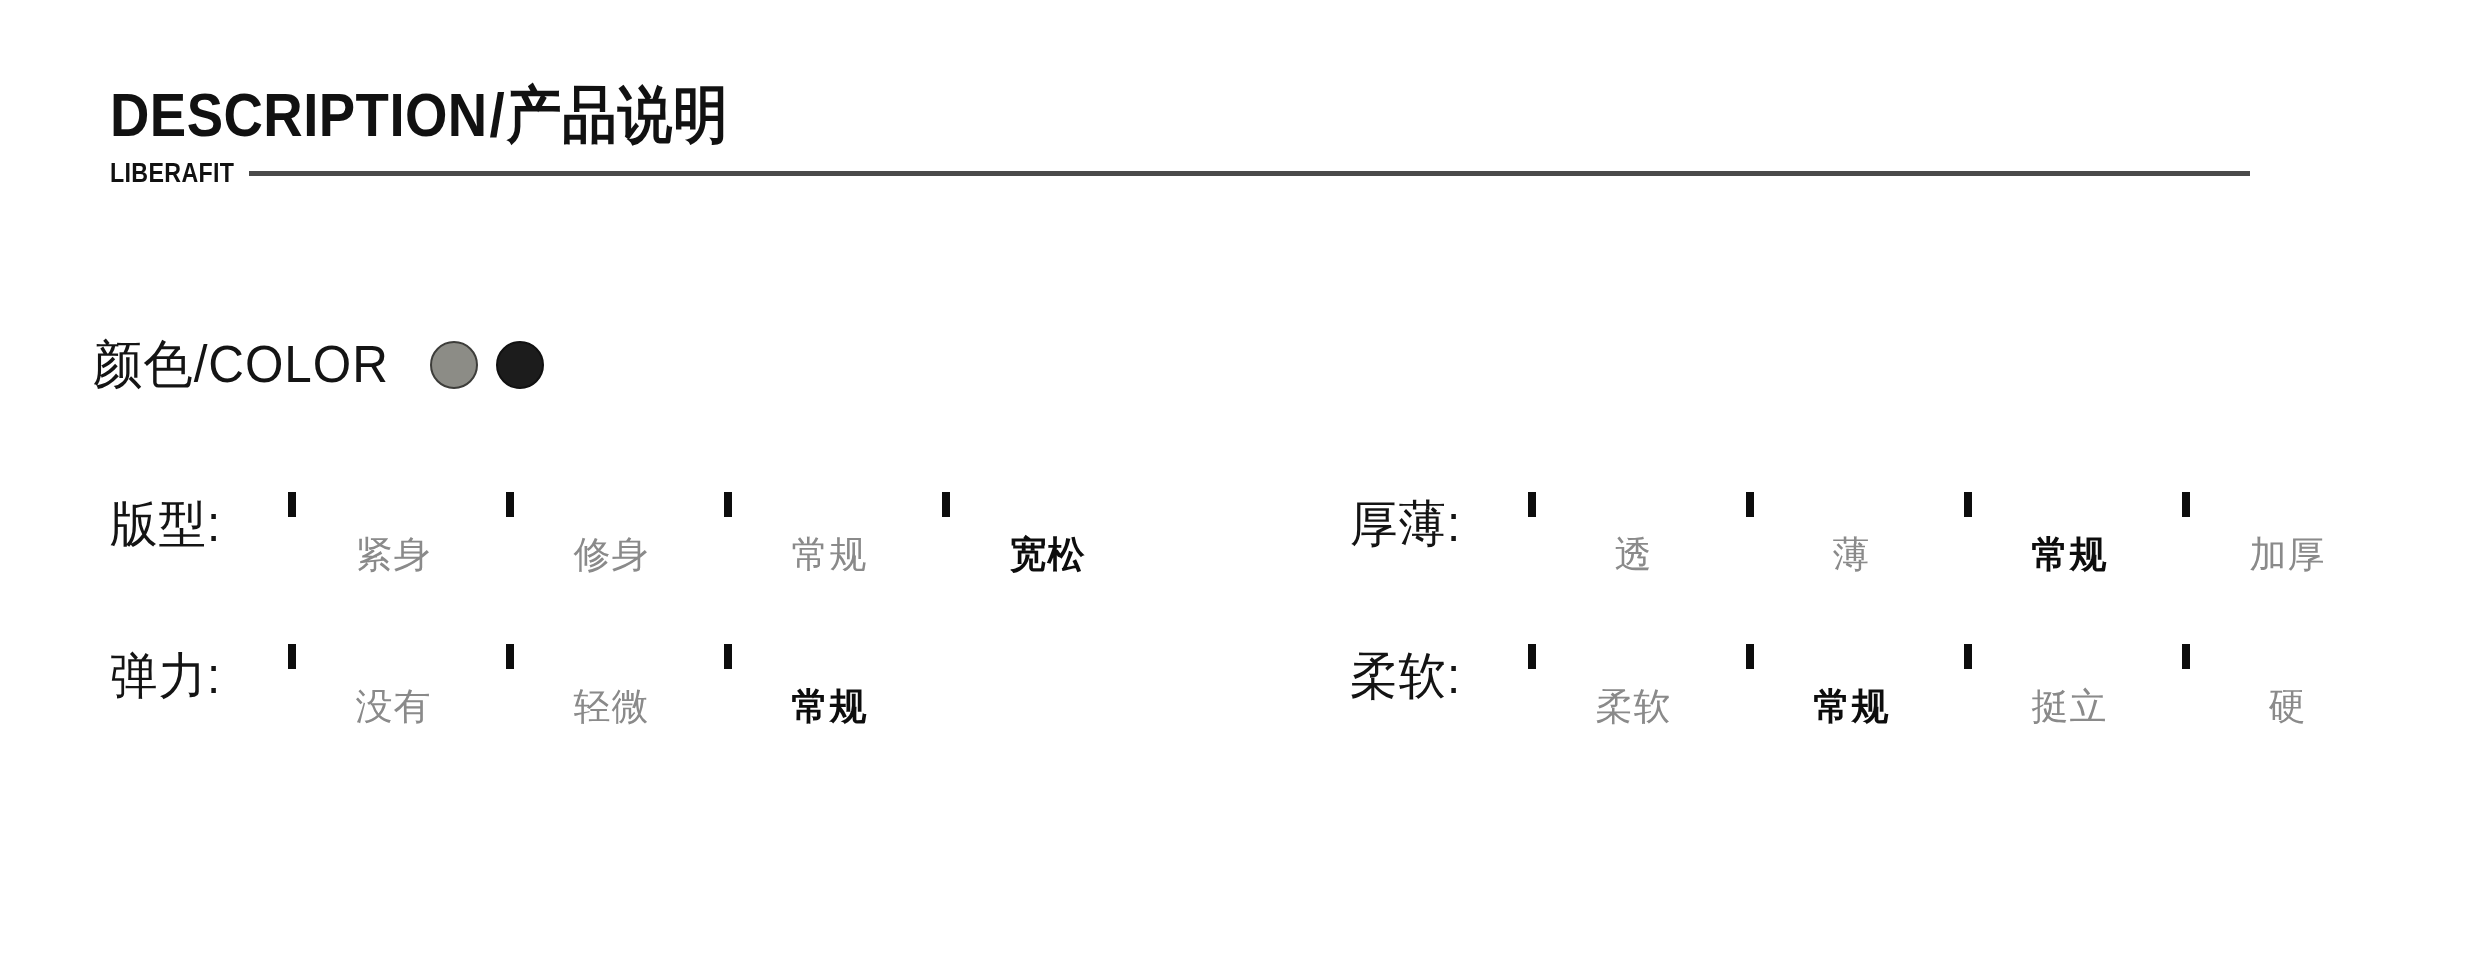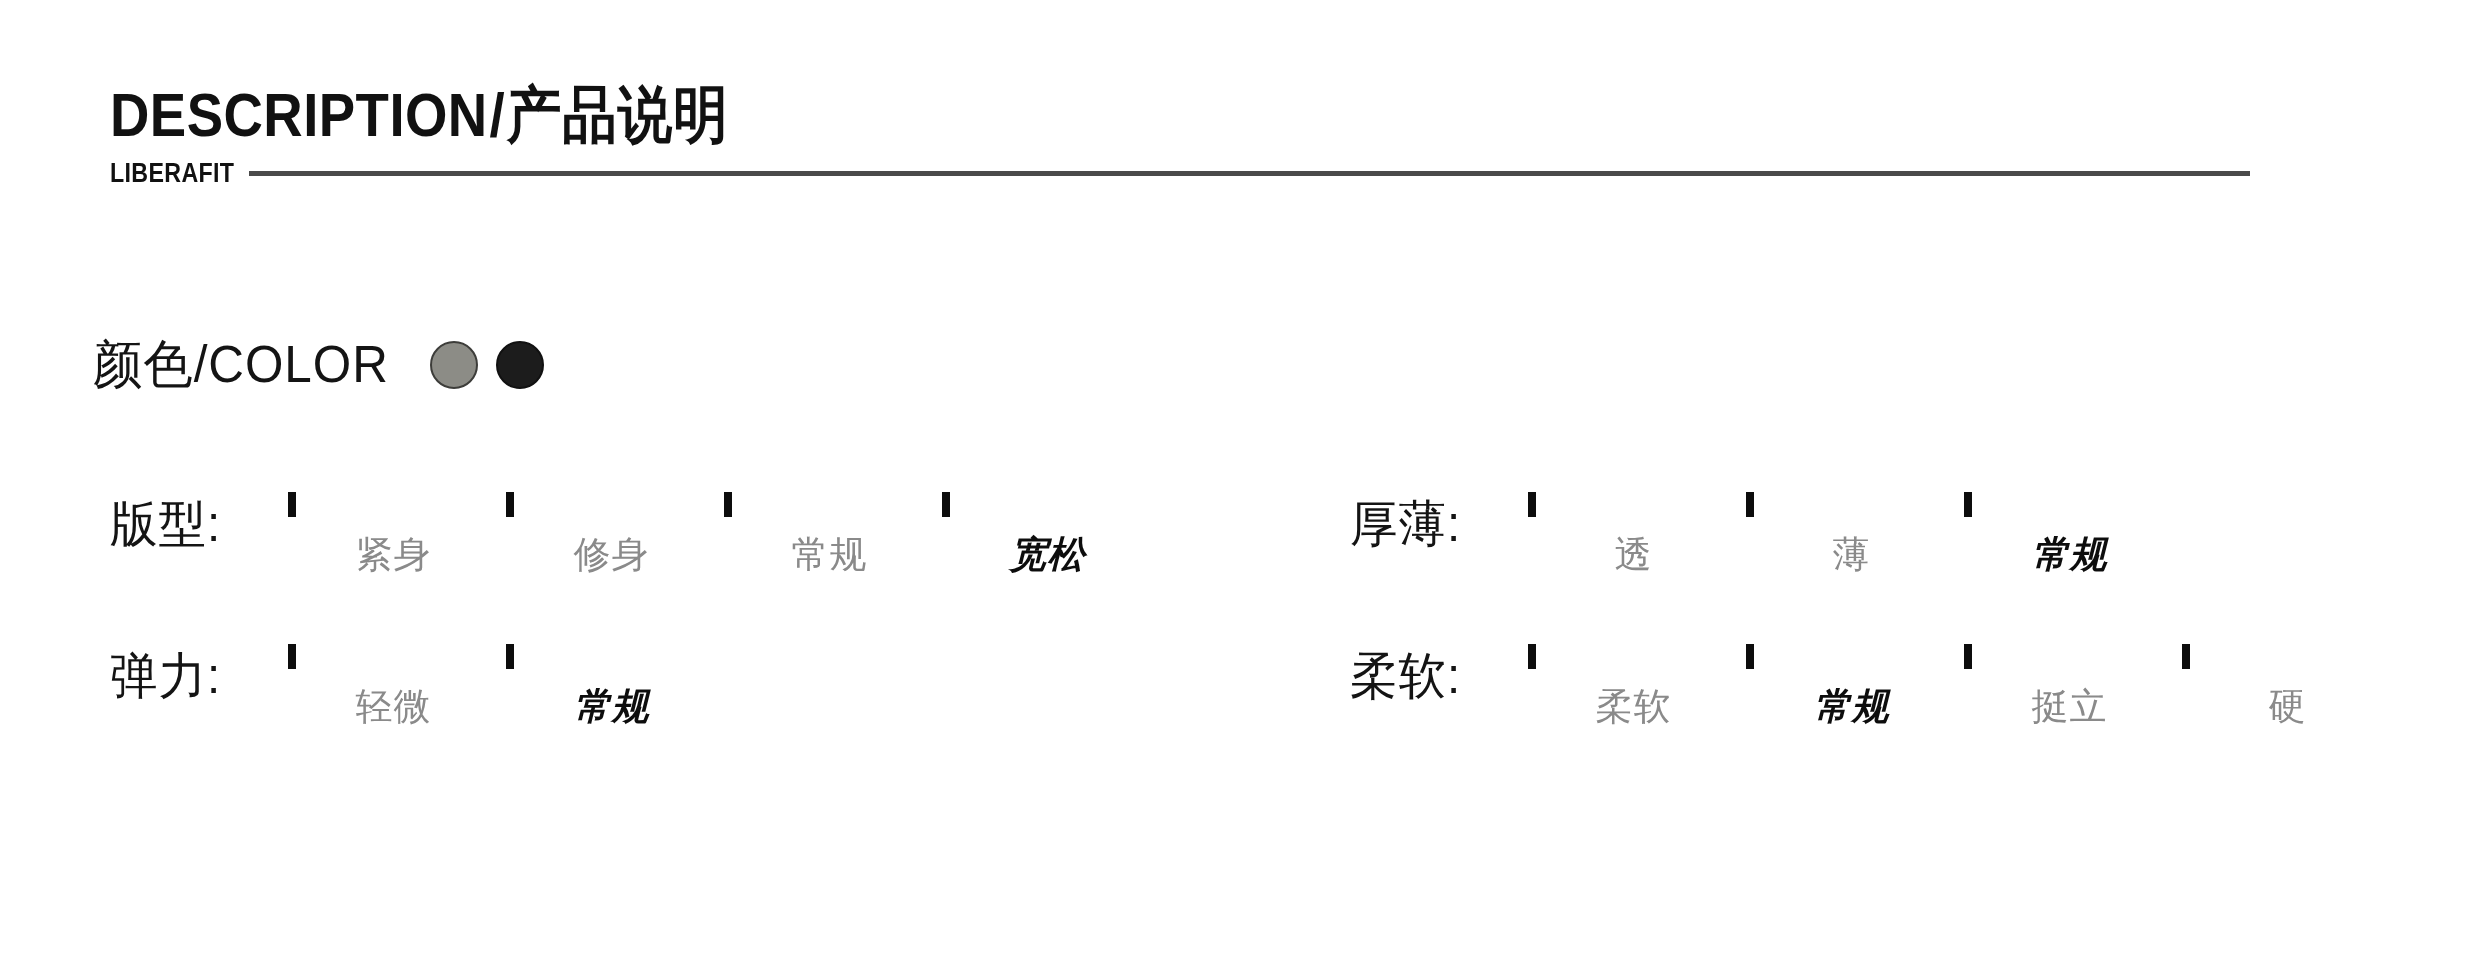--- a/index.html
+++ b/index.html
@@ -98,21 +98,21 @@
   .cell .cap {
     display: block;
     text-align: center;
     margin-top: 16px;
     font-size: 37px;
     color: #8a8a8a;
     font-weight: 400;
     letter-spacing: 1px;
     white-space: nowrap;
   }
-  .cell.active .cap { color: #0d0d0d; font-weight: 700; font-style: italic; }
+  .cell.active .cap { color: #0d0d0d; font-weight: 700; }
 </style>
 </head>
 <body>
 
 <div class="page">
 
   <div class="header">
     <div class="title-line">
       <span class="title-en">DESCRIPTION</span><span class="title-sep">/</span><span class="title-cn">产品说明</span>
     </div>
@@ -154,20 +154,24 @@
             <span class="cap">宽松</span>
           </span>
         </span>
       </div>
 
       <div class="attr-row">
         <span class="attr-name">弹力:</span>
         <span class="boxes">
           <span class="cell filled">
             <span class="box"></span>
+            <span class="cap">没有</span>
+          </span>
+          <span class="cell filled">
+            <span class="box"></span>
             <span class="cap">轻微</span>
           </span>
           <span class="cell filled active">
             <span class="box"></span>
             <span class="cap">常规</span>
           </span>
         </span>
       </div>
 
     </div>
@@ -182,20 +186,24 @@
             <span class="cap">透</span>
           </span>
           <span class="cell filled">
             <span class="box"></span>
             <span class="cap">薄</span>
           </span>
           <span class="cell filled active">
             <span class="box"></span>
             <span class="cap">常规</span>
           </span>
+          <span class="cell">
+            <span class="box"></span>
+            <span class="cap">加厚</span>
+          </span>
         </span>
       </div>
 
       <div class="attr-row">
         <span class="attr-name">柔软:</span>
         <span class="boxes">
           <span class="cell filled">
             <span class="box"></span>
             <span class="cap">柔软</span>
           </span>

